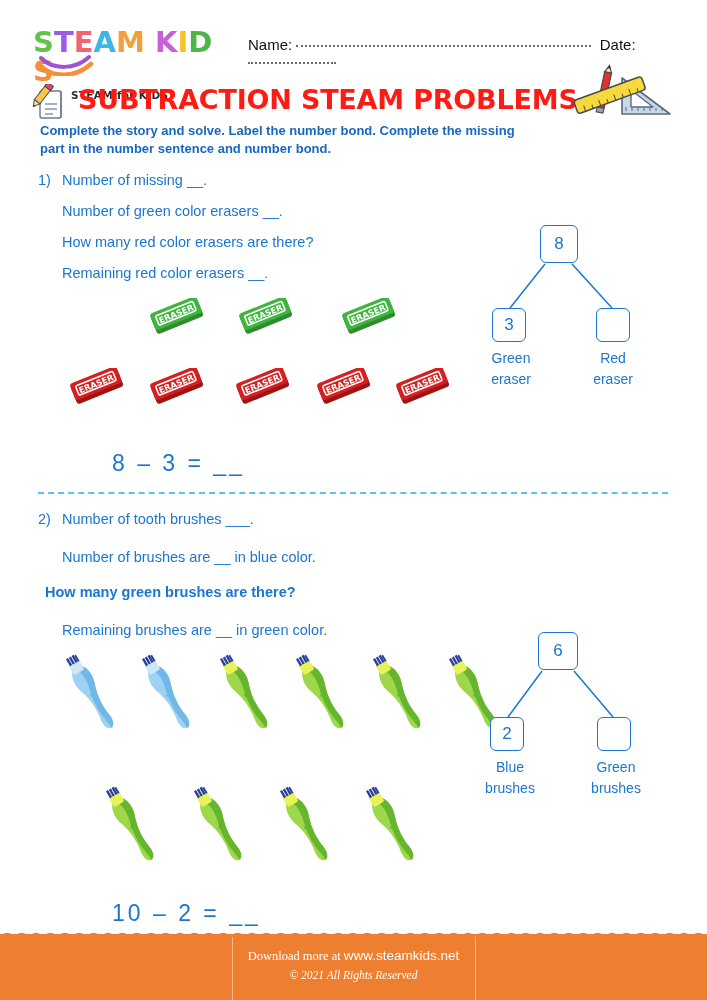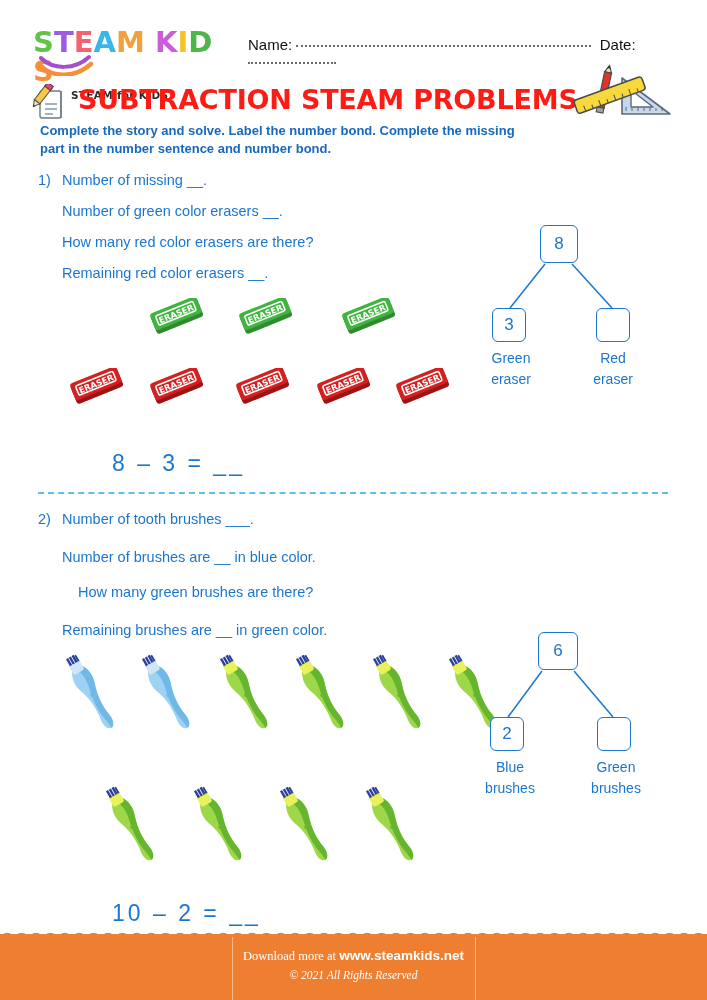--- a/index.html
+++ b/index.html
@@ -66,21 +66,21 @@
   .obj-row { position:absolute; }
   .eraser { position:absolute; width:58px; height:32px; }
   .brush  { position:absolute; width:74px; height:74px; }
 
   
   .footer { position:absolute; left:0; bottom:0; width:707px; height:63px;
             background:#ef7f30; }
   .scallop { position:absolute; left:0; top:-11px; width:707px; height:14px; }
   .footer-line1 { position:absolute; left:0; top:11px; width:707px; text-align:center;
                   color:#fff; font-size:12.5px; font-family:"Liberation Serif", serif; }
-  .footer-line1 b { font-family:"Liberation Sans", sans-serif; font-size:13.5px; font-weight:700;}
+  .footer-line1 b { font-family:"Liberation Sans", sans-serif; font-size:13.5px; font-weight:400;}
   .footer-line2 { position:absolute; left:0; top:32px; width:707px; text-align:center;
                   color:#fff; font-size:11.5px; font-family:"Liberation Serif", serif;
                   font-style: italic; }
   .fdiv { position:absolute; top:0; width:1px; height:63px; background: rgba(255,255,255,.45); }
 </style>
 </head>
 <body>
 
 <div class="page">
 
@@ -257,21 +257,21 @@
       </div>
     </div>
   </div>
 
   <div class="divider"></div>
 
   <div>
     <div class="qnum" style="left:38px; top:511px;">2)</div>
     <div class="qtext" style="left:62px; top:511px;">Number of tooth brushes ___.</div>
     <div class="qtext" style="left:62px; top:549px;">Number of brushes are __ in blue color.</div>
-    <div class="qtext" style="left:78px; top:584px;">How many green brushes are there?</div>
+    <div class="qtext" style="left:45px; top:584px;font-weight:bold;">How many green brushes are there?</div>
     <div class="qtext" style="left:62px; top:622px;">Remaining brushes are __ in green color.</div>
 
     <div class="obj-row" id="brushes-row" style="left:0px; top:0px;">
         <div class="brush" style="left: 58px; top: 648px;"><svg viewBox="0 0 78 86" width="78" height="86">
     <g transform="rotate(-30 39 43)">
       <path d="M39,14 C44,22 43,30 40,38 C37,48 36,58 38,70 C39,78 36,82 33,82
                C30,82 27,78 28,70 C30,58 29,48 26,38 C23,30 22,22 27,14 Z" fill="#9ed2f2"></path>
       <path d="M33,16 C36,24 35,32 33,40 C31,50 30,60 32,72 C33,78 33,80 33,82
                C36,82 39,78 38,70 C36,58 37,48 40,38 C43,30 44,22 39,14 Z" fill="#6fb8e8"></path>
       <rect x="27" y="6" width="12" height="12" rx="2" fill="#cfe6f7"></rect>

